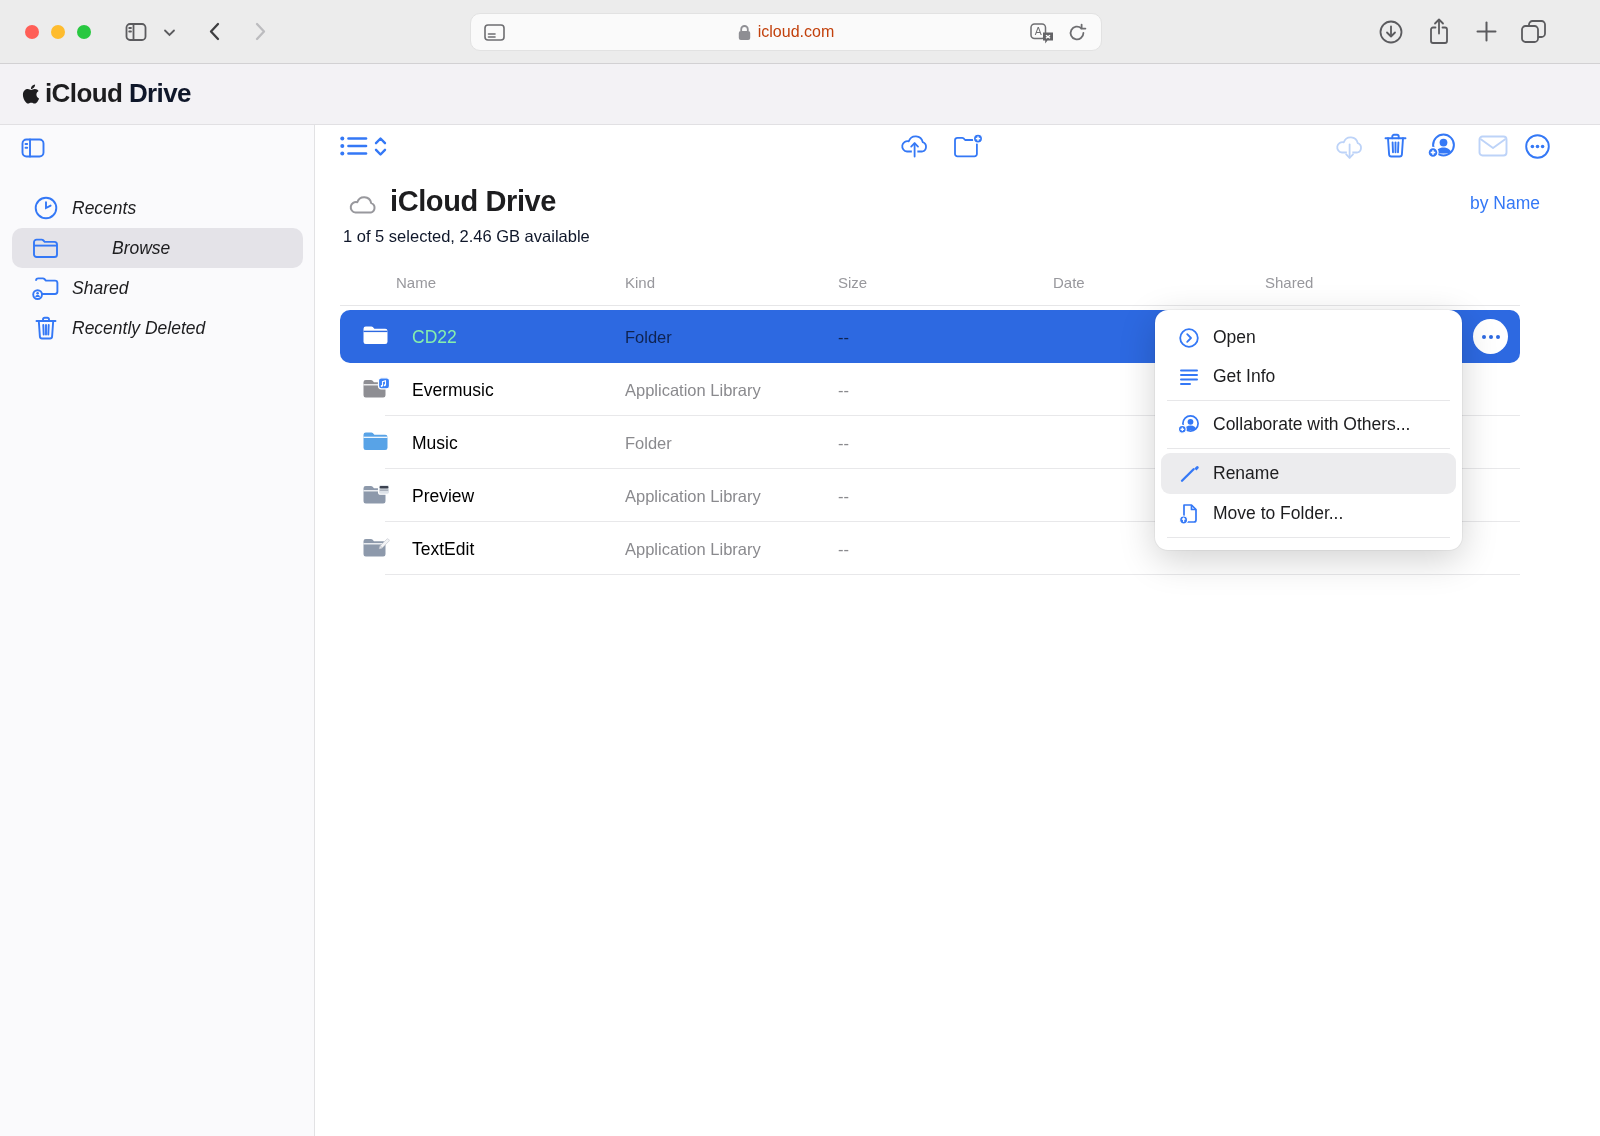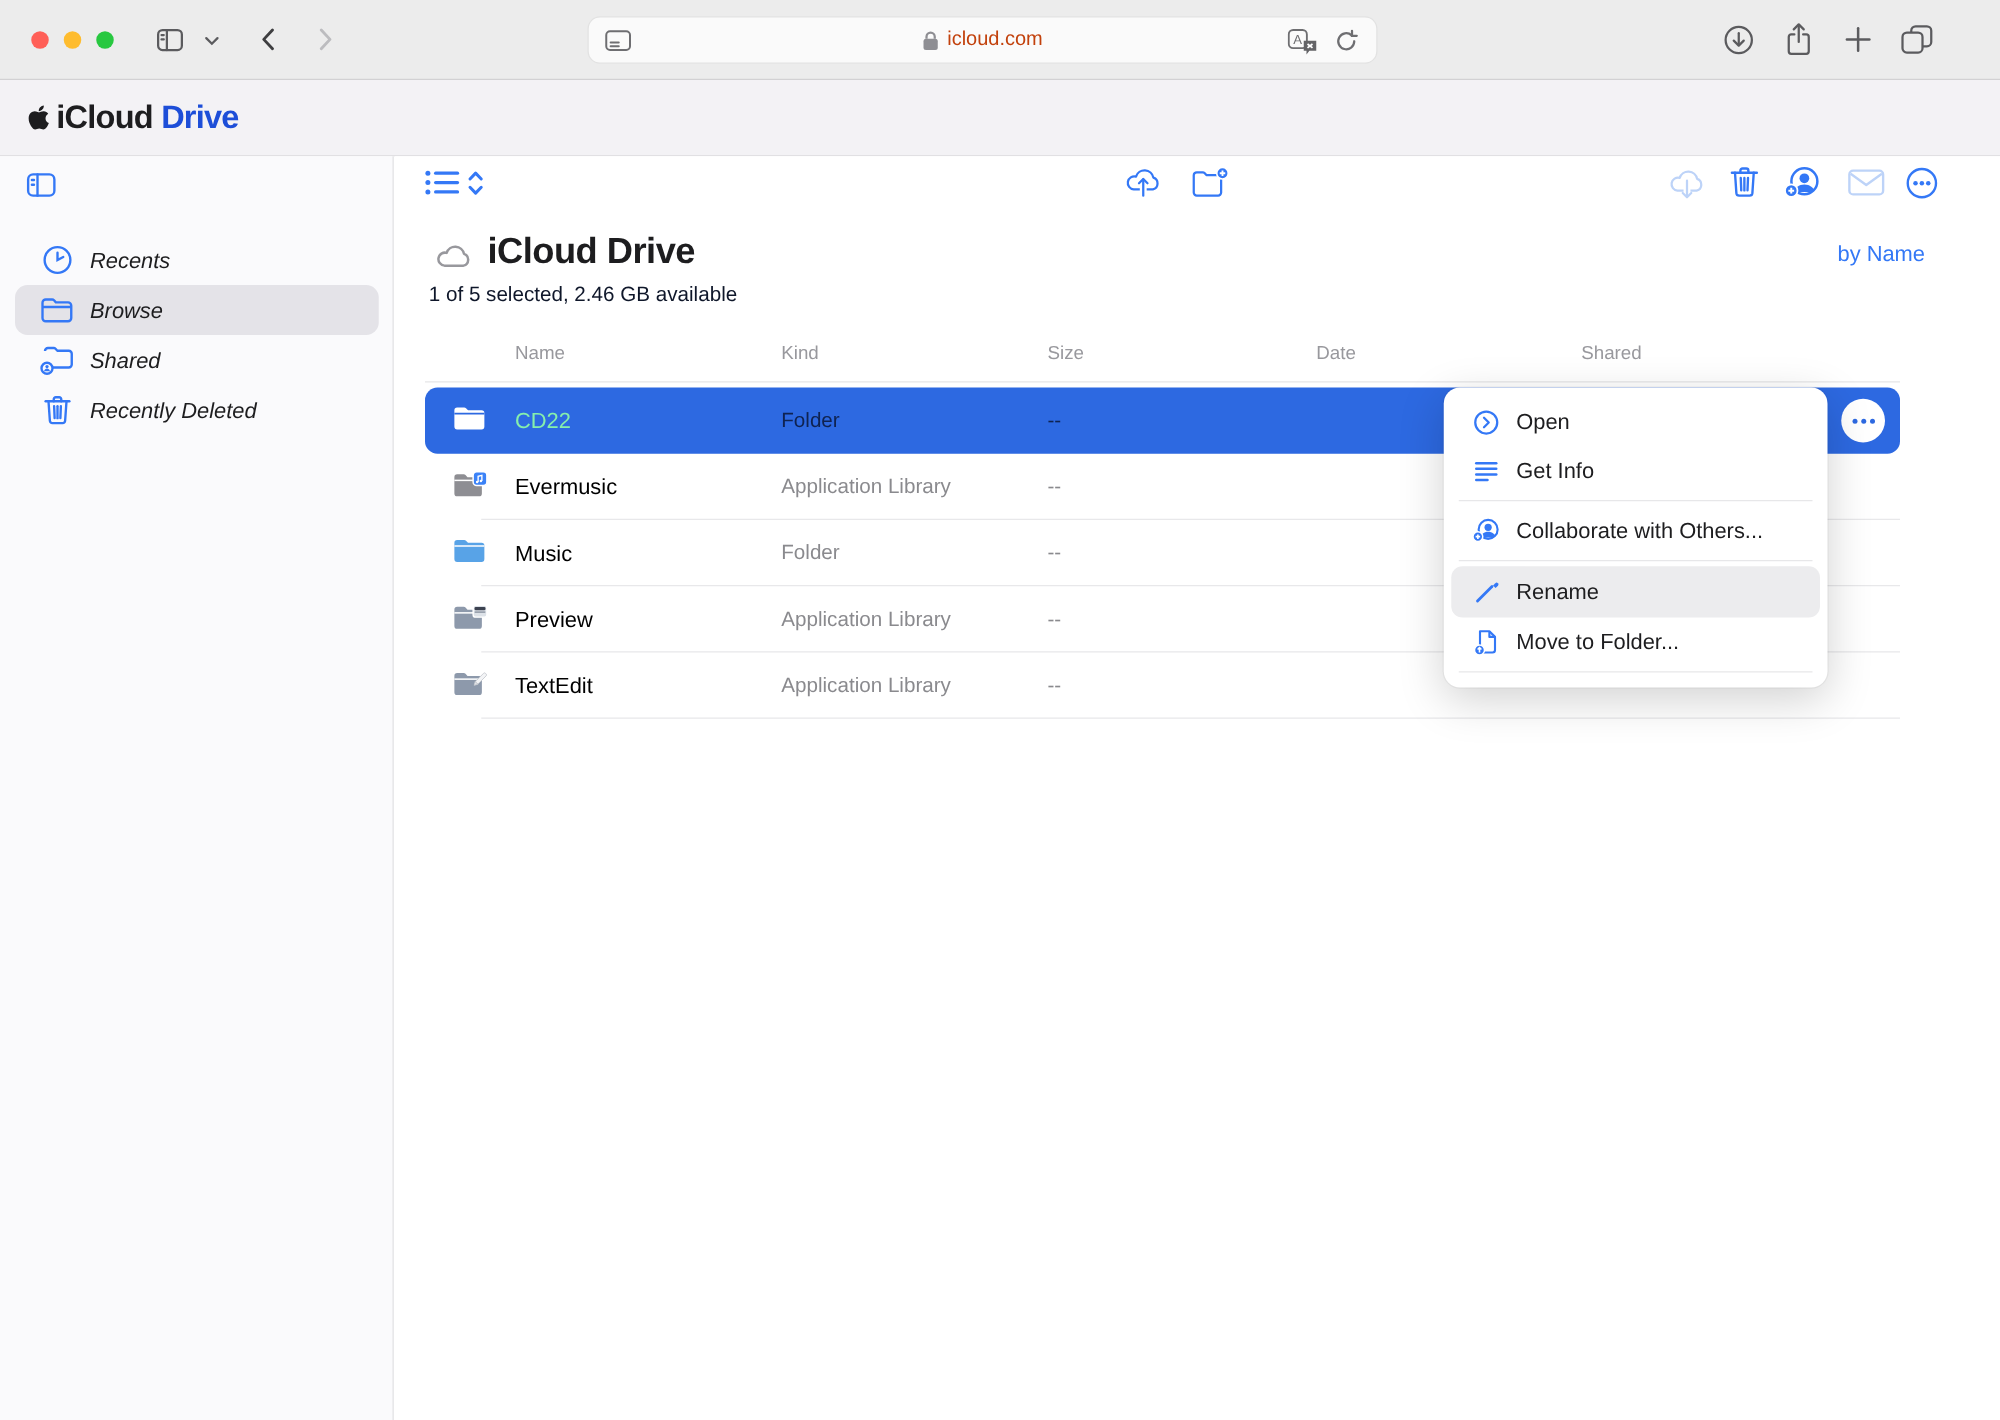--- a/index.html
+++ b/index.html
@@ -21,48 +21,48 @@
   .url-center { flex:1; display:flex; align-items:center; justify-content:center; gap:7px; }
   .url-text { font-size:16px; color:#c2410c; }
   .urlbar .translate { position:absolute; right:46px; top:9px; }
   .urlbar .reload { position:absolute; right:14px; top:9px; color:#6e6e71; }
 
   
   .appheader { position:absolute; top:64px; left:0; width:1600px; height:61px; background:#f3f2f5; border-bottom:1px solid #e1e0e3; }
   .brand { position:absolute; left:22px; top:14px; display:flex; align-items:center; gap:5px; }
   .brand .apple { display:block; }
   .brand-text { font-size:26px; font-weight:700; letter-spacing:-0.6px; color:#1d1d1f; }
-  .brand-text .blue { color:#1d4ed8; }
+  .brand-text .blue { color:#0f172a; }
   .hdr-btn { position:absolute; top:78px; color:#1d1d1f; }
   .apps-grid { display:grid; grid-template-columns:repeat(4,5px); grid-gap:3px; }
   .apps-grid span { width:5px; height:5px; background:#222; border-radius:1.2px; }
 
   
   .sidebar { position:absolute; top:125px; left:0; width:315px; height:1011px; background:#fafafc; border-right:1px solid #e2e2e4; }
   .sb-toggle { position:absolute; left:20px; top:10px; color:#3478f6; }
   .sb-nav { position:absolute; top:63px; left:0; width:315px;font-style:italic; }
   .sb-item { position:relative; height:40px; margin:0 12px; border-radius:10px; display:flex; align-items:center; padding-left:20px; cursor:default; }
-  .sb-item.selected { background:#e4e3e8; }
+  .sb-item.selected { background:#e4e3e8;gap:40px; }
   .sb-item .ic { width:27px; display:flex; justify-content:center; color:#3478f6; }
   .sb-item .lbl { margin-left:13px; font-size:17.5px; color:#1d1d1f; }
 
   
   .main { position:absolute; left:316px; top:125px; width:1284px; height:1011px; background:#fff; }
   .tb-icon { position:absolute; top:8px; color:#3478f6; }
   .tb-icon.pale { color:#bdd3f8; }
 
   .title-row { position:absolute; left:0; top:60px; width:1284px; }
   .title-cloud { position:absolute; left:28px; top:8px; color:#98989d; }
   .page-title { position:absolute; left:74px; top:0; font-size:29px; font-weight:700; color:#1d1d1f; letter-spacing:-0.4px; }
   .subtitle { position:absolute; left:27px; top:42px; font-size:16.5px; color:#0f172a;text-align:center; }
   .sort-by { position:absolute; right:60px; top:8px; font-size:17.5px; color:#3478f6; }
 
   .thead { position:absolute; left:24px; top:143px; width:1180px; height:38px; border-bottom:1px solid #e6e6e8; }
   .thead span { position:absolute; top:6px; font-size:15px; color:#98989d; }
-  .col-name { left:72px; } .col-kind { left:285px; } .col-size { left:498px; }
+  .col-name { left:56px; } .col-kind { left:285px; } .col-size { left:498px; }
   .col-date { left:713px; } .col-shared { left:925px; }
 
   .rows { position:absolute; left:24px; top:185px; width:1180px; }
   .frow { position:relative; height:53px; }
   .frow .cell { position:absolute; top:50%; transform:translateY(-50%); }
   .frow .fic { left:22px; }
   .frow .fname { left:72px; font-size:17.5px; color:#000000; }
   .frow .fkind { left:285px; font-size:16.5px; color:#8a8a8e; }
   .frow .fsize { left:498px; font-size:16.5px; color:#8a8a8e; }
   .frow:not(.selected)::after { content:""; position:absolute; left:45px; right:0; bottom:0; height:1px; background:#e8e8ea; }

